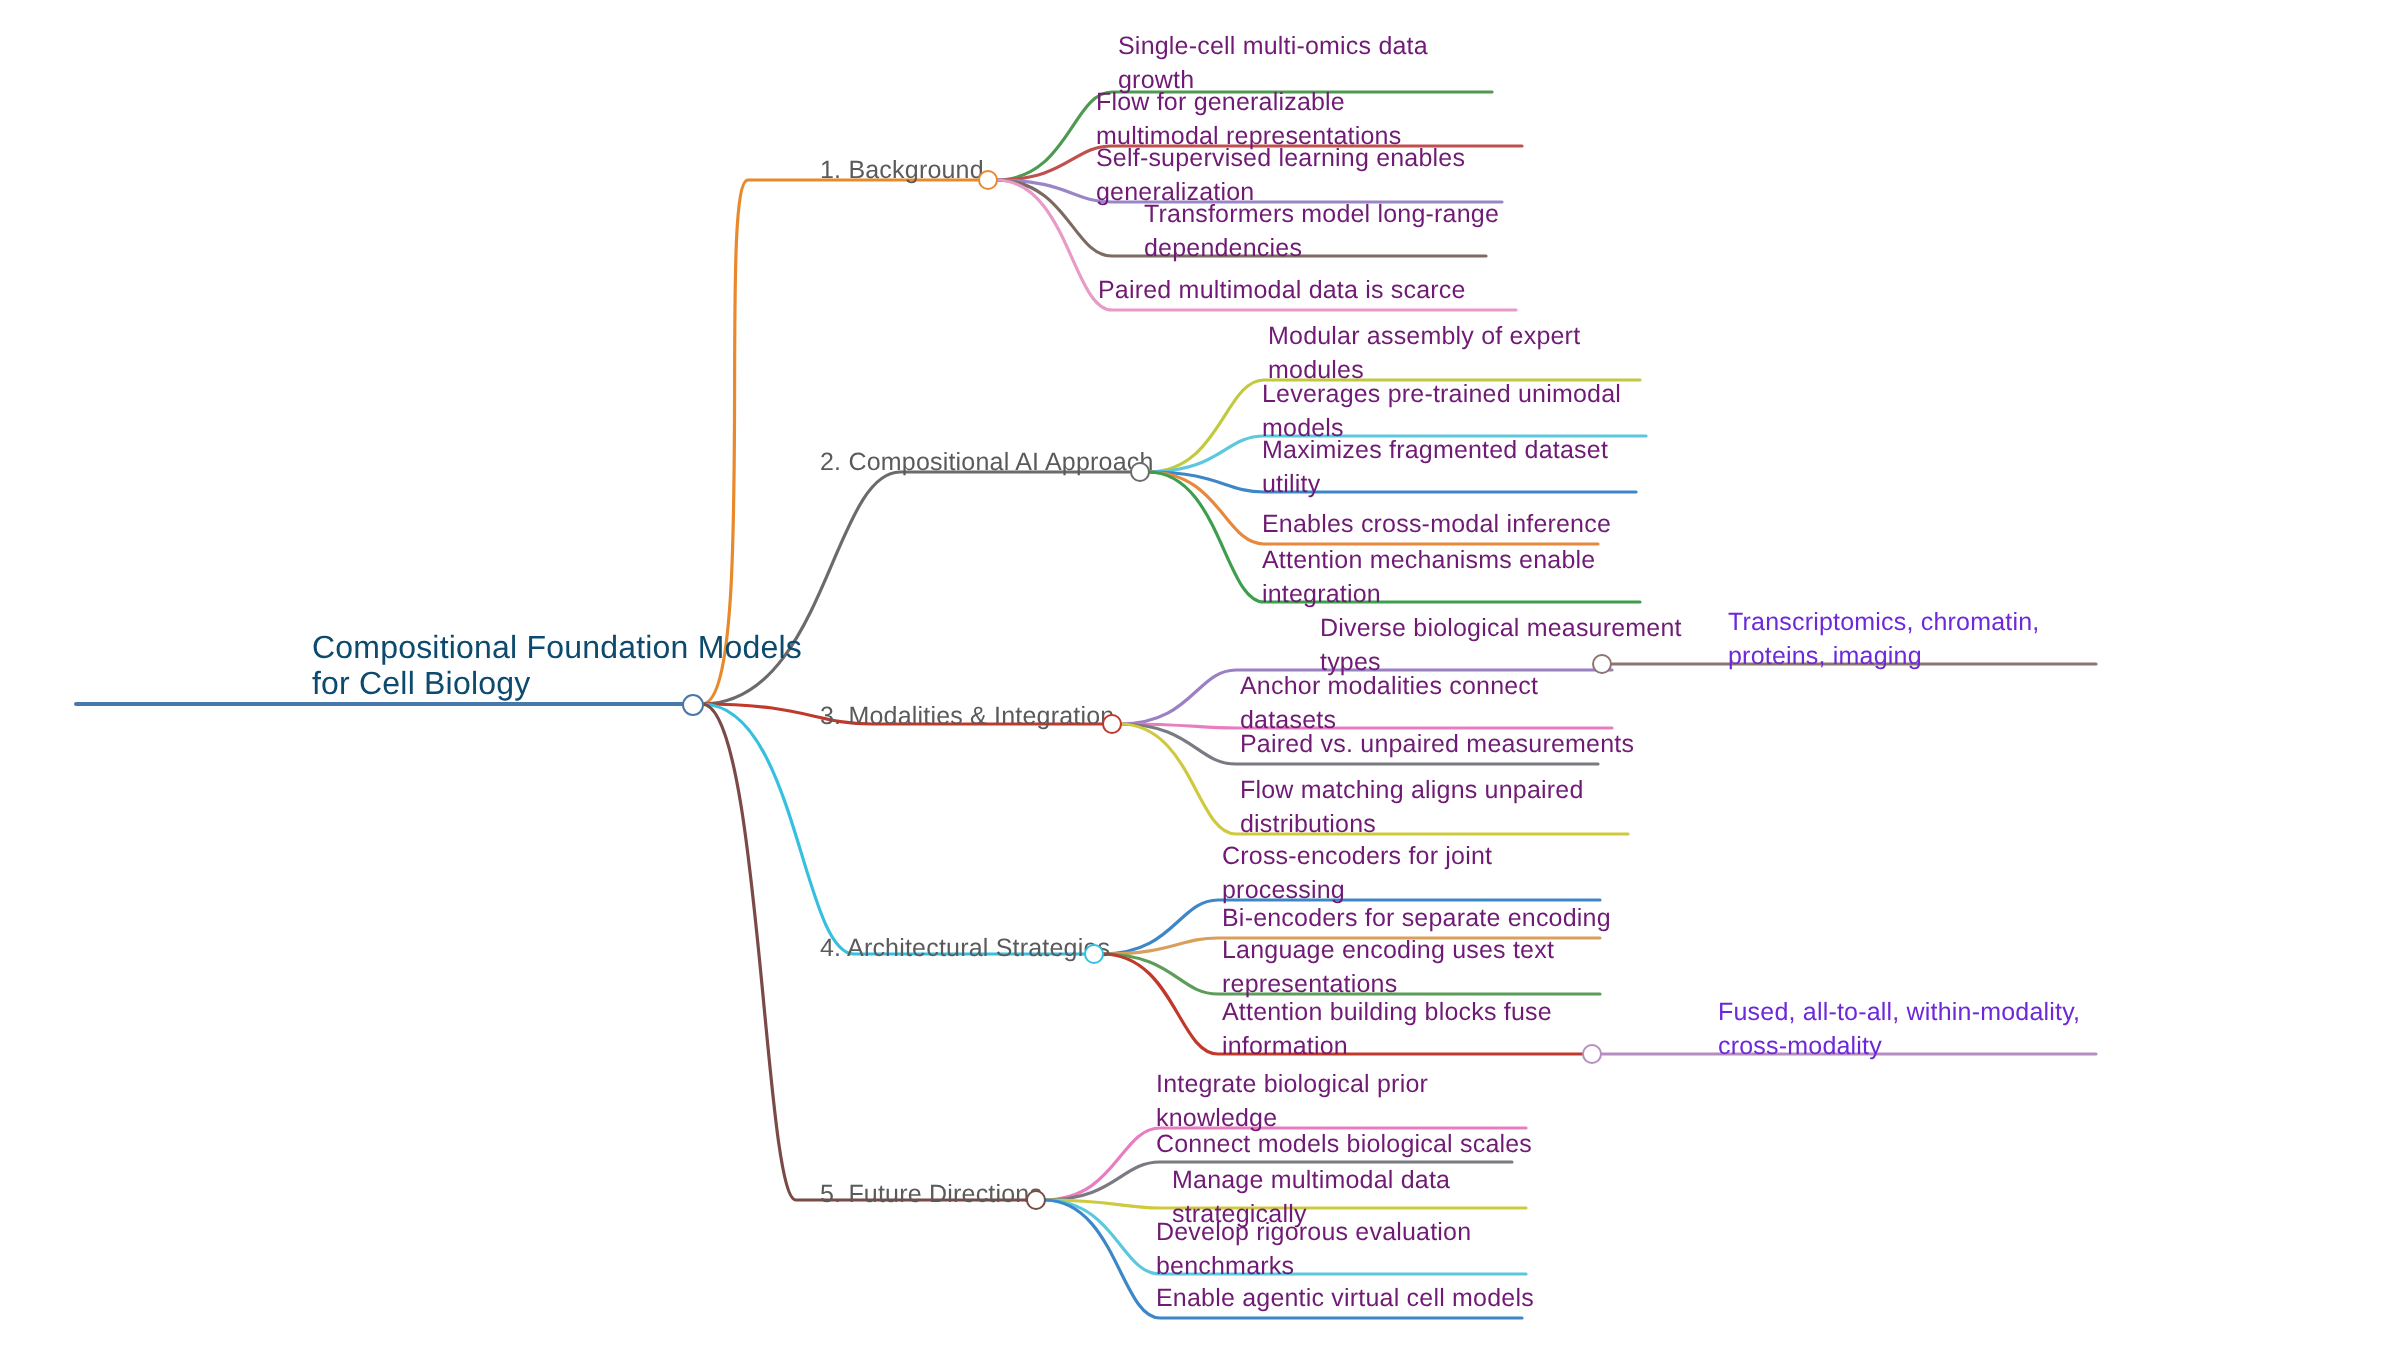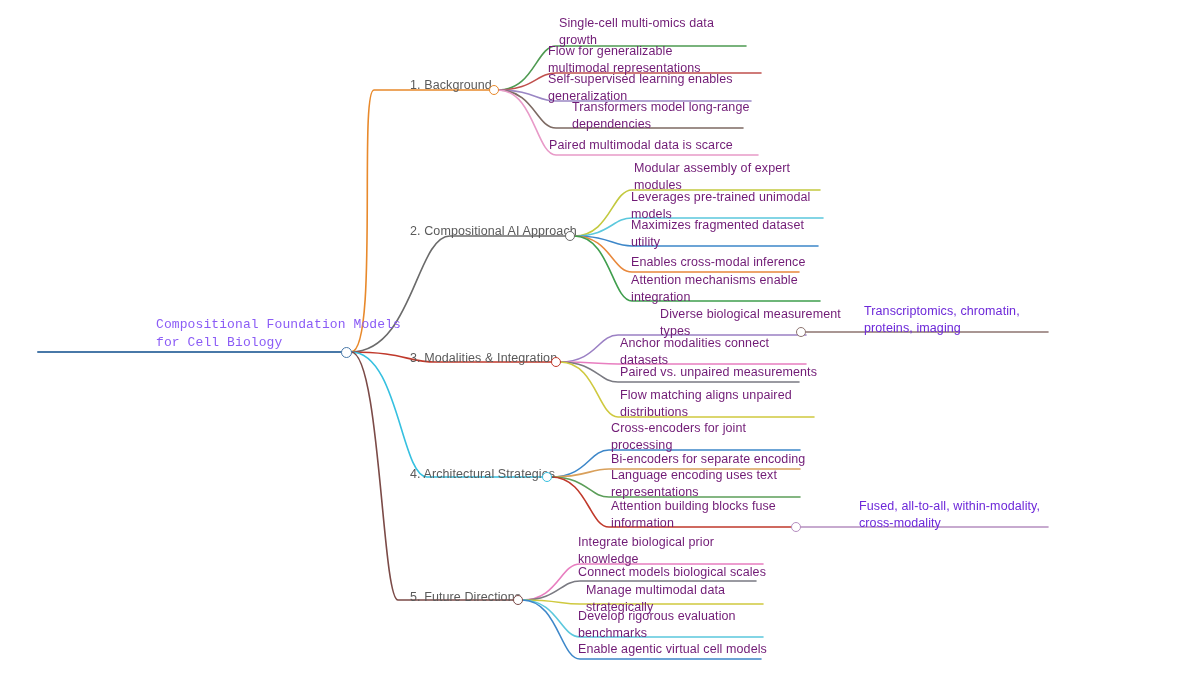--- a/index.html
+++ b/index.html
@@ -25,24 +25,23 @@
   }
   .node-label {
     position: absolute;
     color: #595959;
     font-size: 12.5px;
     line-height: 16.5px;
     white-space: pre-line;
     letter-spacing: 0.1px;
   }
   .root-label {
-    font-size: 13px;
+    font-size: 16px;
     line-height: 18px;
-    color: #8b5cf6;
-    font-family: Liberation Mono, monospace;
+    color: #0c4a6e;
   }
   .branch-label {
     font-size: 12.5px;
     color: #5a5a5a;
   }
   .leaf-label {
     font-size: 12.5px;
     color: #701a75;
   }
   .sub-label {

